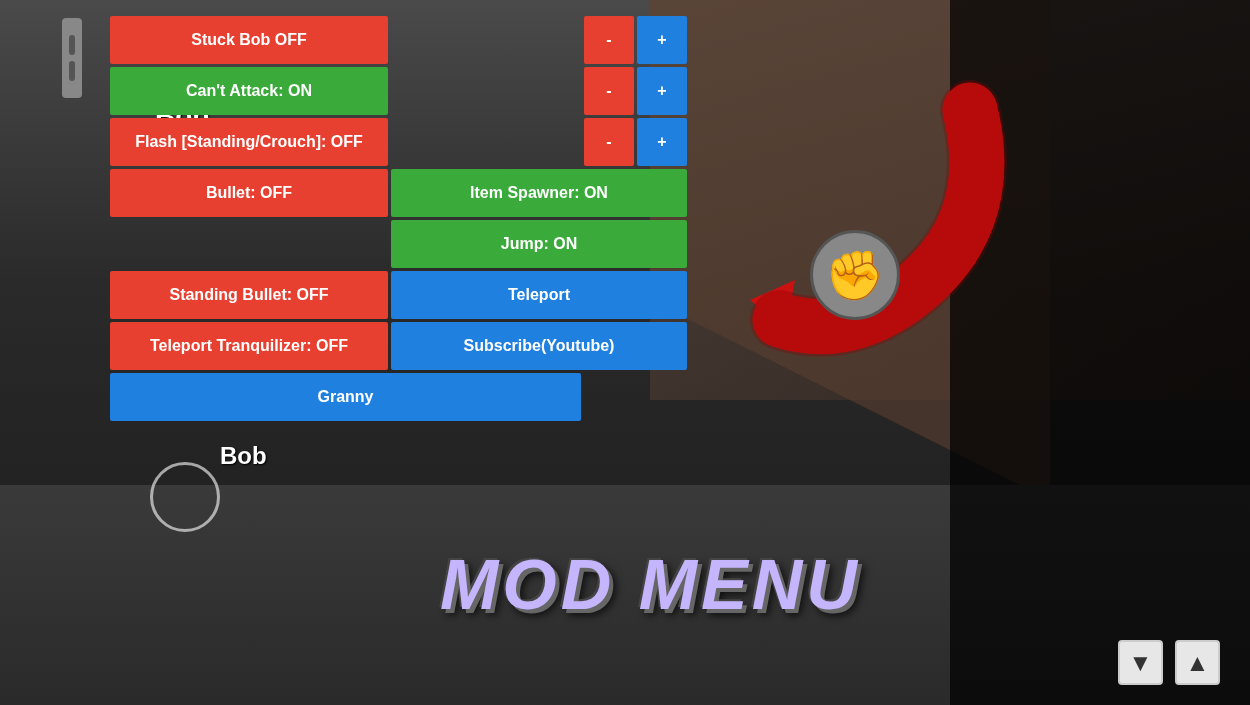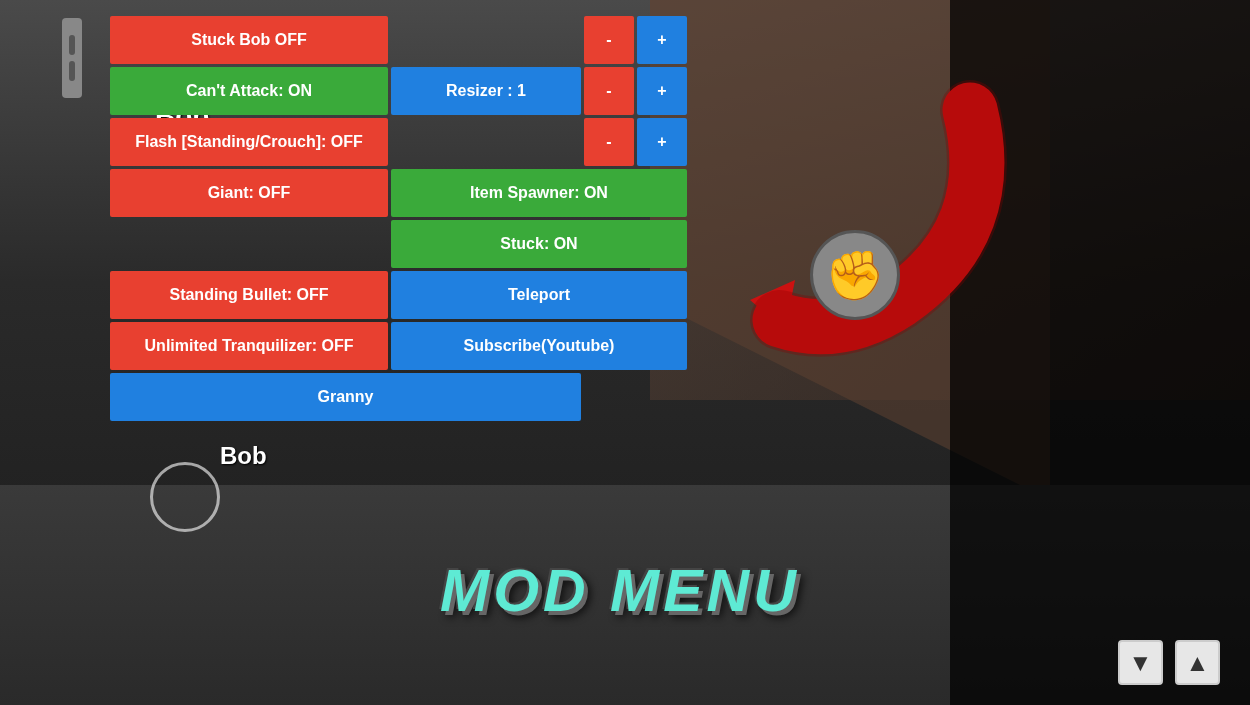--- a/index.html
+++ b/index.html
@@ -80,23 +80,23 @@
       height: 20px;
       background: #555;
       border-radius: 3px;
     }
 
     
     .mod-menu-text {
       position: absolute;
       bottom: 80px;
       left: 440px;
-      font-size: 59px;
+      font-size: 70px;
       font-weight: 900;
-      color: #5eead4;
+      color: #c4b5fd;
       text-shadow: 
         4px 4px 0 #666,
         -2px -2px 0 #444,
         6px 6px 8px rgba(0,0,0,0.8);
       letter-spacing: 4px;
       font-style: italic;
     }
 
     
     .arrow-container {
@@ -270,34 +270,33 @@
   <div class="scroll-btn">▲</div>
 </div>
 
 <div class="menu-panel">
 
   <button class="menu-btn btn-red span-col1">Stuck Bob  OFF</button>
   <button class="menu-btn btn-red span-col3">-</button>
   <button class="menu-btn btn-blue span-col4">+</button>
 
   <button class="menu-btn btn-green span-col1">Can't Attack: ON</button>
-  <button class="menu-btn btn-blue span-col2">Resizer : 1</button>
   <button class="menu-btn btn-red span-col3">-</button>
   <button class="menu-btn btn-blue span-col4">+</button>
 
   <button class="menu-btn btn-red span-col1">Flash [Standing/Crouch]: OFF</button>
   <button class="menu-btn btn-red span-col3">-</button>
   <button class="menu-btn btn-blue span-col4">+</button>
 
-  <button class="menu-btn btn-red span-col1">Giant: OFF</button>
+  <button class="menu-btn btn-red span-col1">Bullet: OFF</button>
   <button class="menu-btn btn-green" style="grid-column: 2/5;">Item Spawner: ON</button>
 
-  <button class="menu-btn btn-green" style="grid-column: 2/5;">Stuck: ON</button>
+  <button class="menu-btn btn-green" style="grid-column: 2/5;">Jump: ON</button>
 
   <button class="menu-btn btn-red span-col1">Standing Bullet: OFF</button>
   <button class="menu-btn btn-blue" style="grid-column: 2/5;">Teleport</button>
 
-  <button class="menu-btn btn-red span-col1">Unlimited Tranquilizer: OFF</button>
+  <button class="menu-btn btn-red span-col1">Teleport Tranquilizer: OFF</button>
   <button class="menu-btn btn-blue" style="grid-column: 2/5;">Subscribe(Youtube)</button>
 
   <button class="menu-btn btn-blue" style="grid-column: 1/3;">Granny</button>
 
 </div>
 
 </body></html>

